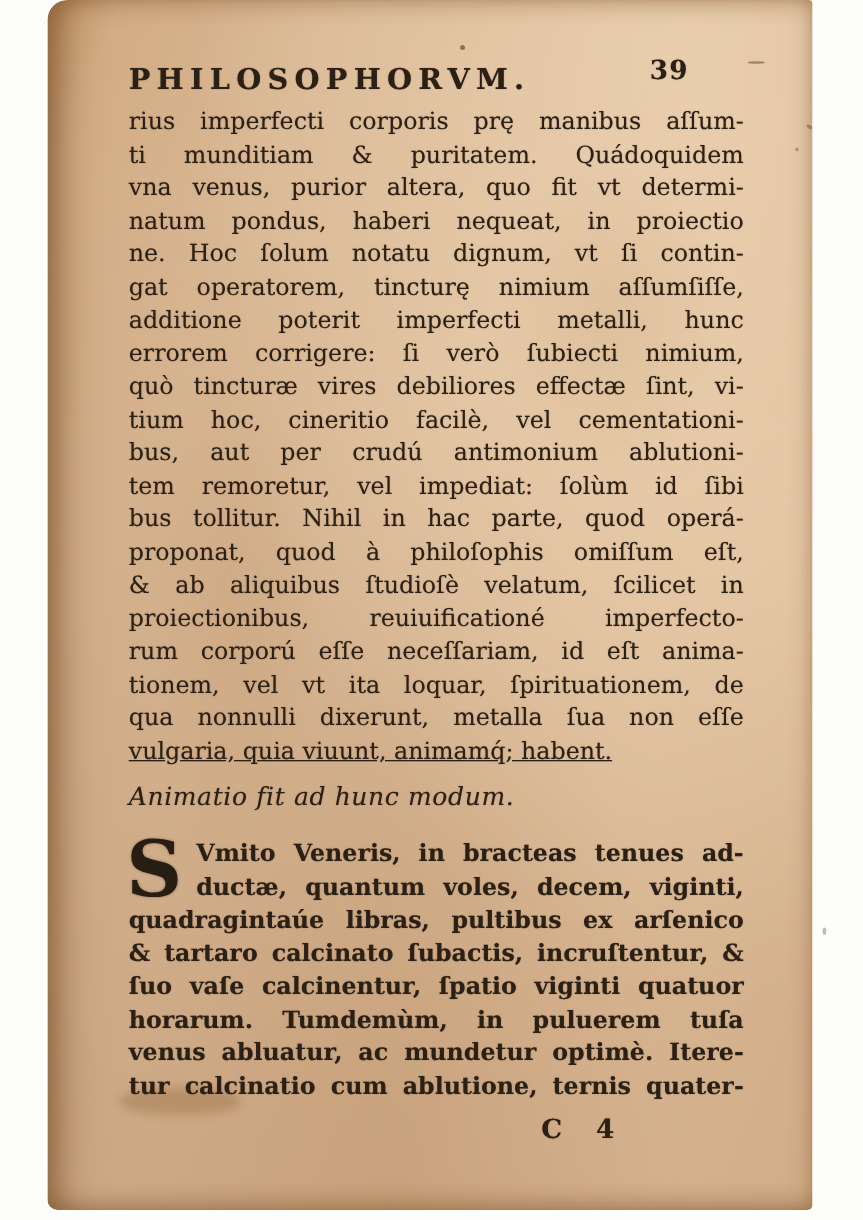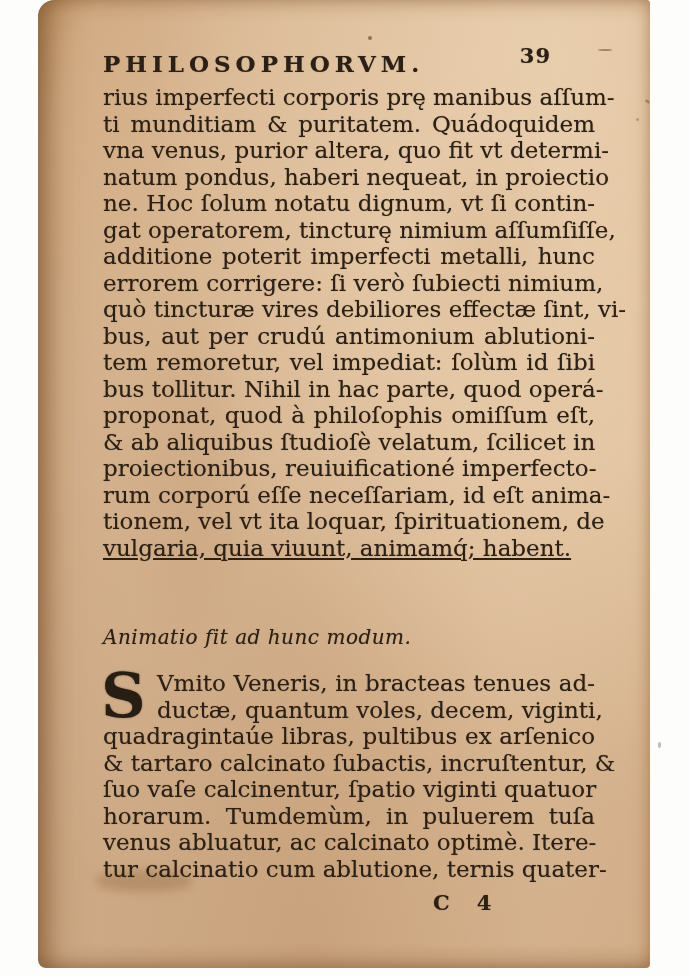--- a/index.html
+++ b/index.html
@@ -33,28 +33,28 @@
   }
   .runhead{
     position:absolute;top:50px;left:0;width:100%;height:30px;
     text-align:left;font-size:23px;font-weight:bold;
     letter-spacing:5px;white-space:nowrap;
   }
   .pagenum{
     position:absolute;top:43px;right:44px;
     font-size:21px;font-weight:bold;letter-spacing:1px;
   }
-  .para{position:absolute;left:0;width:492px;font-size:23px;}
+  .para{position:absolute;left:0;width:492px;font-size:19px;}
   .para .line{
     height:26.5px;line-height:26.5px;white-space:nowrap;
     text-align:justify;text-align-last:justify;
   }
   .p1{top:84px;}
   .p1 .line:last-child{text-align-last:left;text-decoration:underline;}
-  .p2{top:670px;}
+  .p2{top:670px;font-weight:bold;}
   .p2 .line:nth-child(1),
   .p2 .line:nth-child(2){padding-left:54px;}
   .secthead{
     position:absolute;top:625px;left:0;width:460px;
     text-align:left;font-style:italic;font-size:20px;
     letter-spacing:.5px;white-space:nowrap;
   }
   .dropcap{
     position:absolute;top:666px;left:-2px;
     font-size:62px;line-height:60px;font-weight:bold;
@@ -105,43 +105,45 @@
     <div class="para p1">
         <div class="line">rius imperfecti corporis prę manibus aſſum-</div>
         <div class="line">ti munditiam &amp; puritatem. Quádoquidem</div>
         <div class="line">vna venus, purior altera, quo fit vt determi-</div>
         <div class="line">natum pondus, haberi nequeat, in proiectio</div>
         <div class="line">ne. Hoc ſolum notatu dignum, vt ſi contin-</div>
         <div class="line">gat operatorem, tincturę nimium aſſumſiſſe,</div>
         <div class="line">additione poterit imperfecti metalli, hunc</div>
         <div class="line">errorem corrigere: ſi verò ſubiecti nimium,</div>
         <div class="line">quò tincturæ vires debiliores effectæ ſint, vi-</div>
+        <div class="line">tium hoc, cineritio facilè, vel cementationi-</div>
         <div class="line">bus, aut per crudú antimonium ablutioni-</div>
         <div class="line">tem remoretur, vel impediat: ſolùm id ſibi</div>
         <div class="line">bus tollitur. Nihil in hac parte, quod operá-</div>
         <div class="line">proponat, quod à philoſophis omiſſum eſt,</div>
         <div class="line">&amp; ab aliquibus ſtudioſè velatum, ſcilicet in</div>
         <div class="line">proiectionibus, reuiuificationé imperfecto-</div>
         <div class="line">rum corporú eſſe neceſſariam, id eſt anima-</div>
         <div class="line">tionem, vel vt ita loquar, ſpirituationem, de</div>
+        <div class="line">qua nonnulli dixerunt, metalla ſua non eſſe</div>
         <div class="line">vulgaria, quia viuunt, animamq́; habent.</div>
       </div>
 
     <div class="secthead">Animatio fit ad hunc modum.</div>
 
     <div class="dropcap">S</div>
 
     <div class="para p2">
         <div class="line">Vmito Veneris, in bracteas tenues ad-</div>
         <div class="line">ductæ, quantum voles, decem, viginti,</div>
         <div class="line">quadragintaúe libras, pultibus ex arſenico</div>
         <div class="line">&amp; tartaro calcinato ſubactis, incruſtentur, &amp;</div>
         <div class="line">ſuo vaſe calcinentur, ſpatio viginti quatuor</div>
         <div class="line">horarum. Tumdemùm, in puluerem tuſa</div>
-        <div class="line">venus abluatur, ac calcinato optimè. Itere-</div>
+        <div class="line">venus abluatur, ac mundetur optimè. Itere-</div>
         <div class="line">tur calcinatio cum ablutione, ternis quater-</div>
       </div>
 
     <div class="signature">
       <span>C</span>
       <span>4</span>
     </div>
   </div>
 </div>
 

